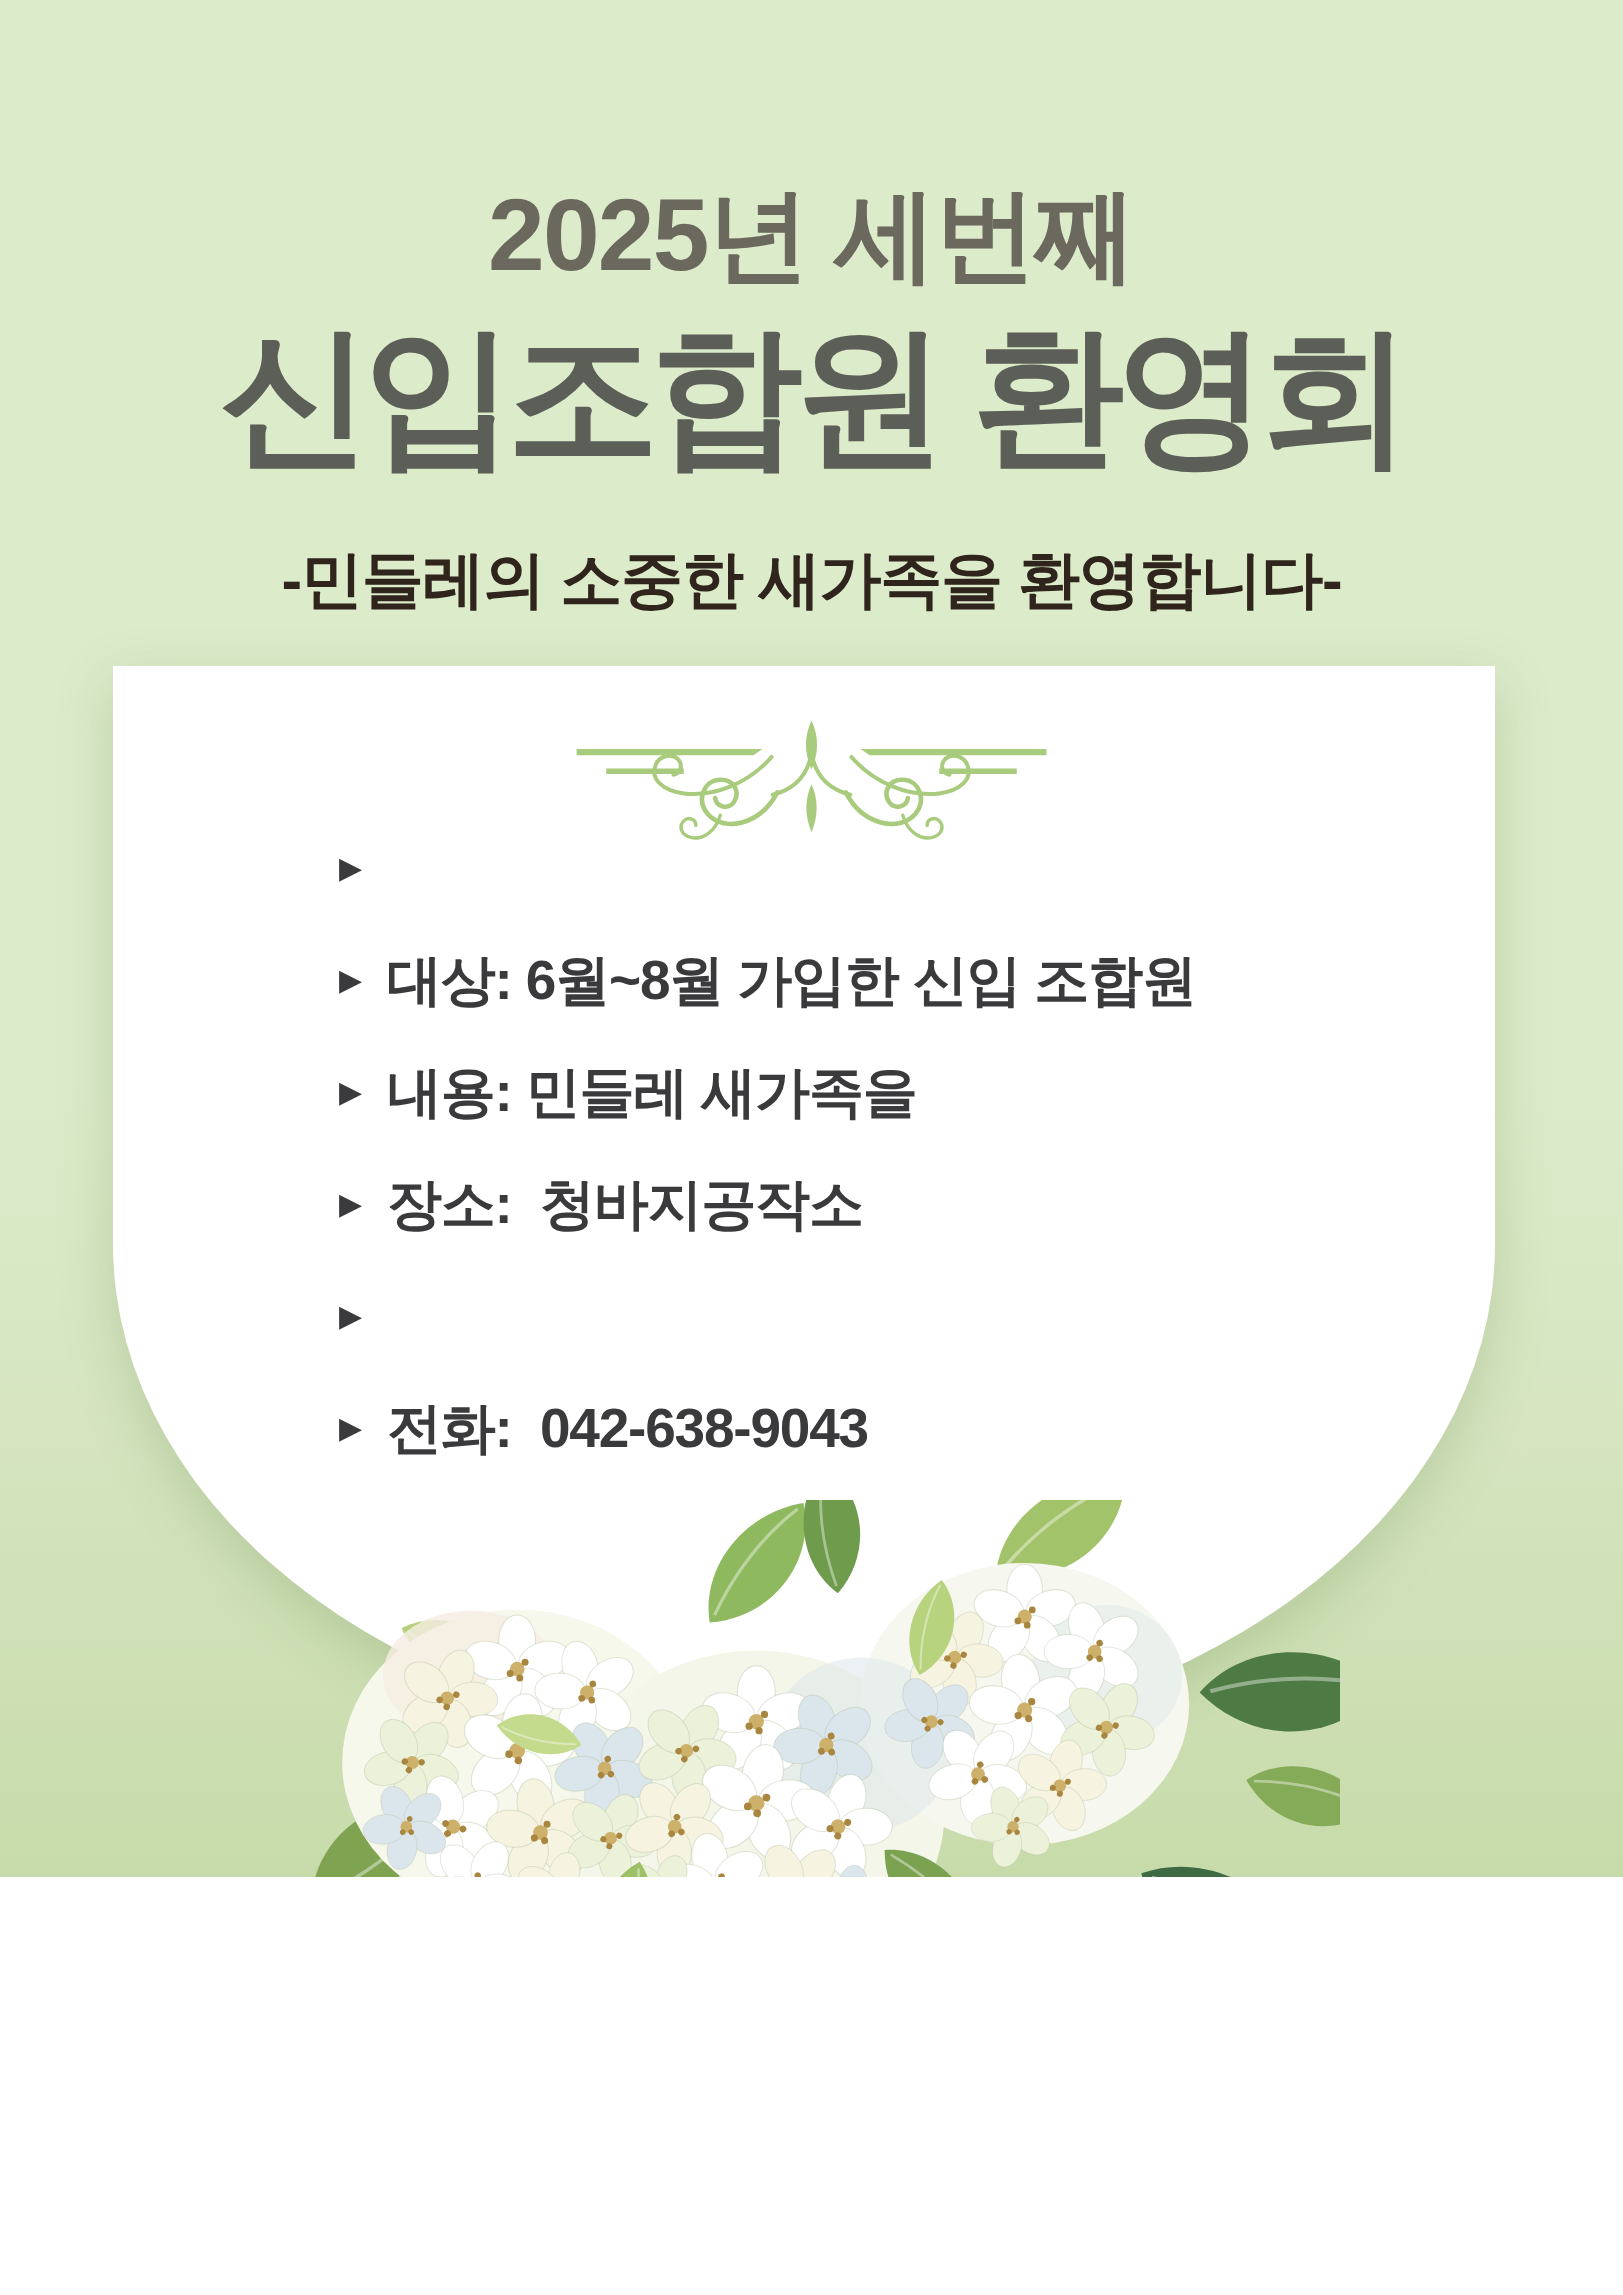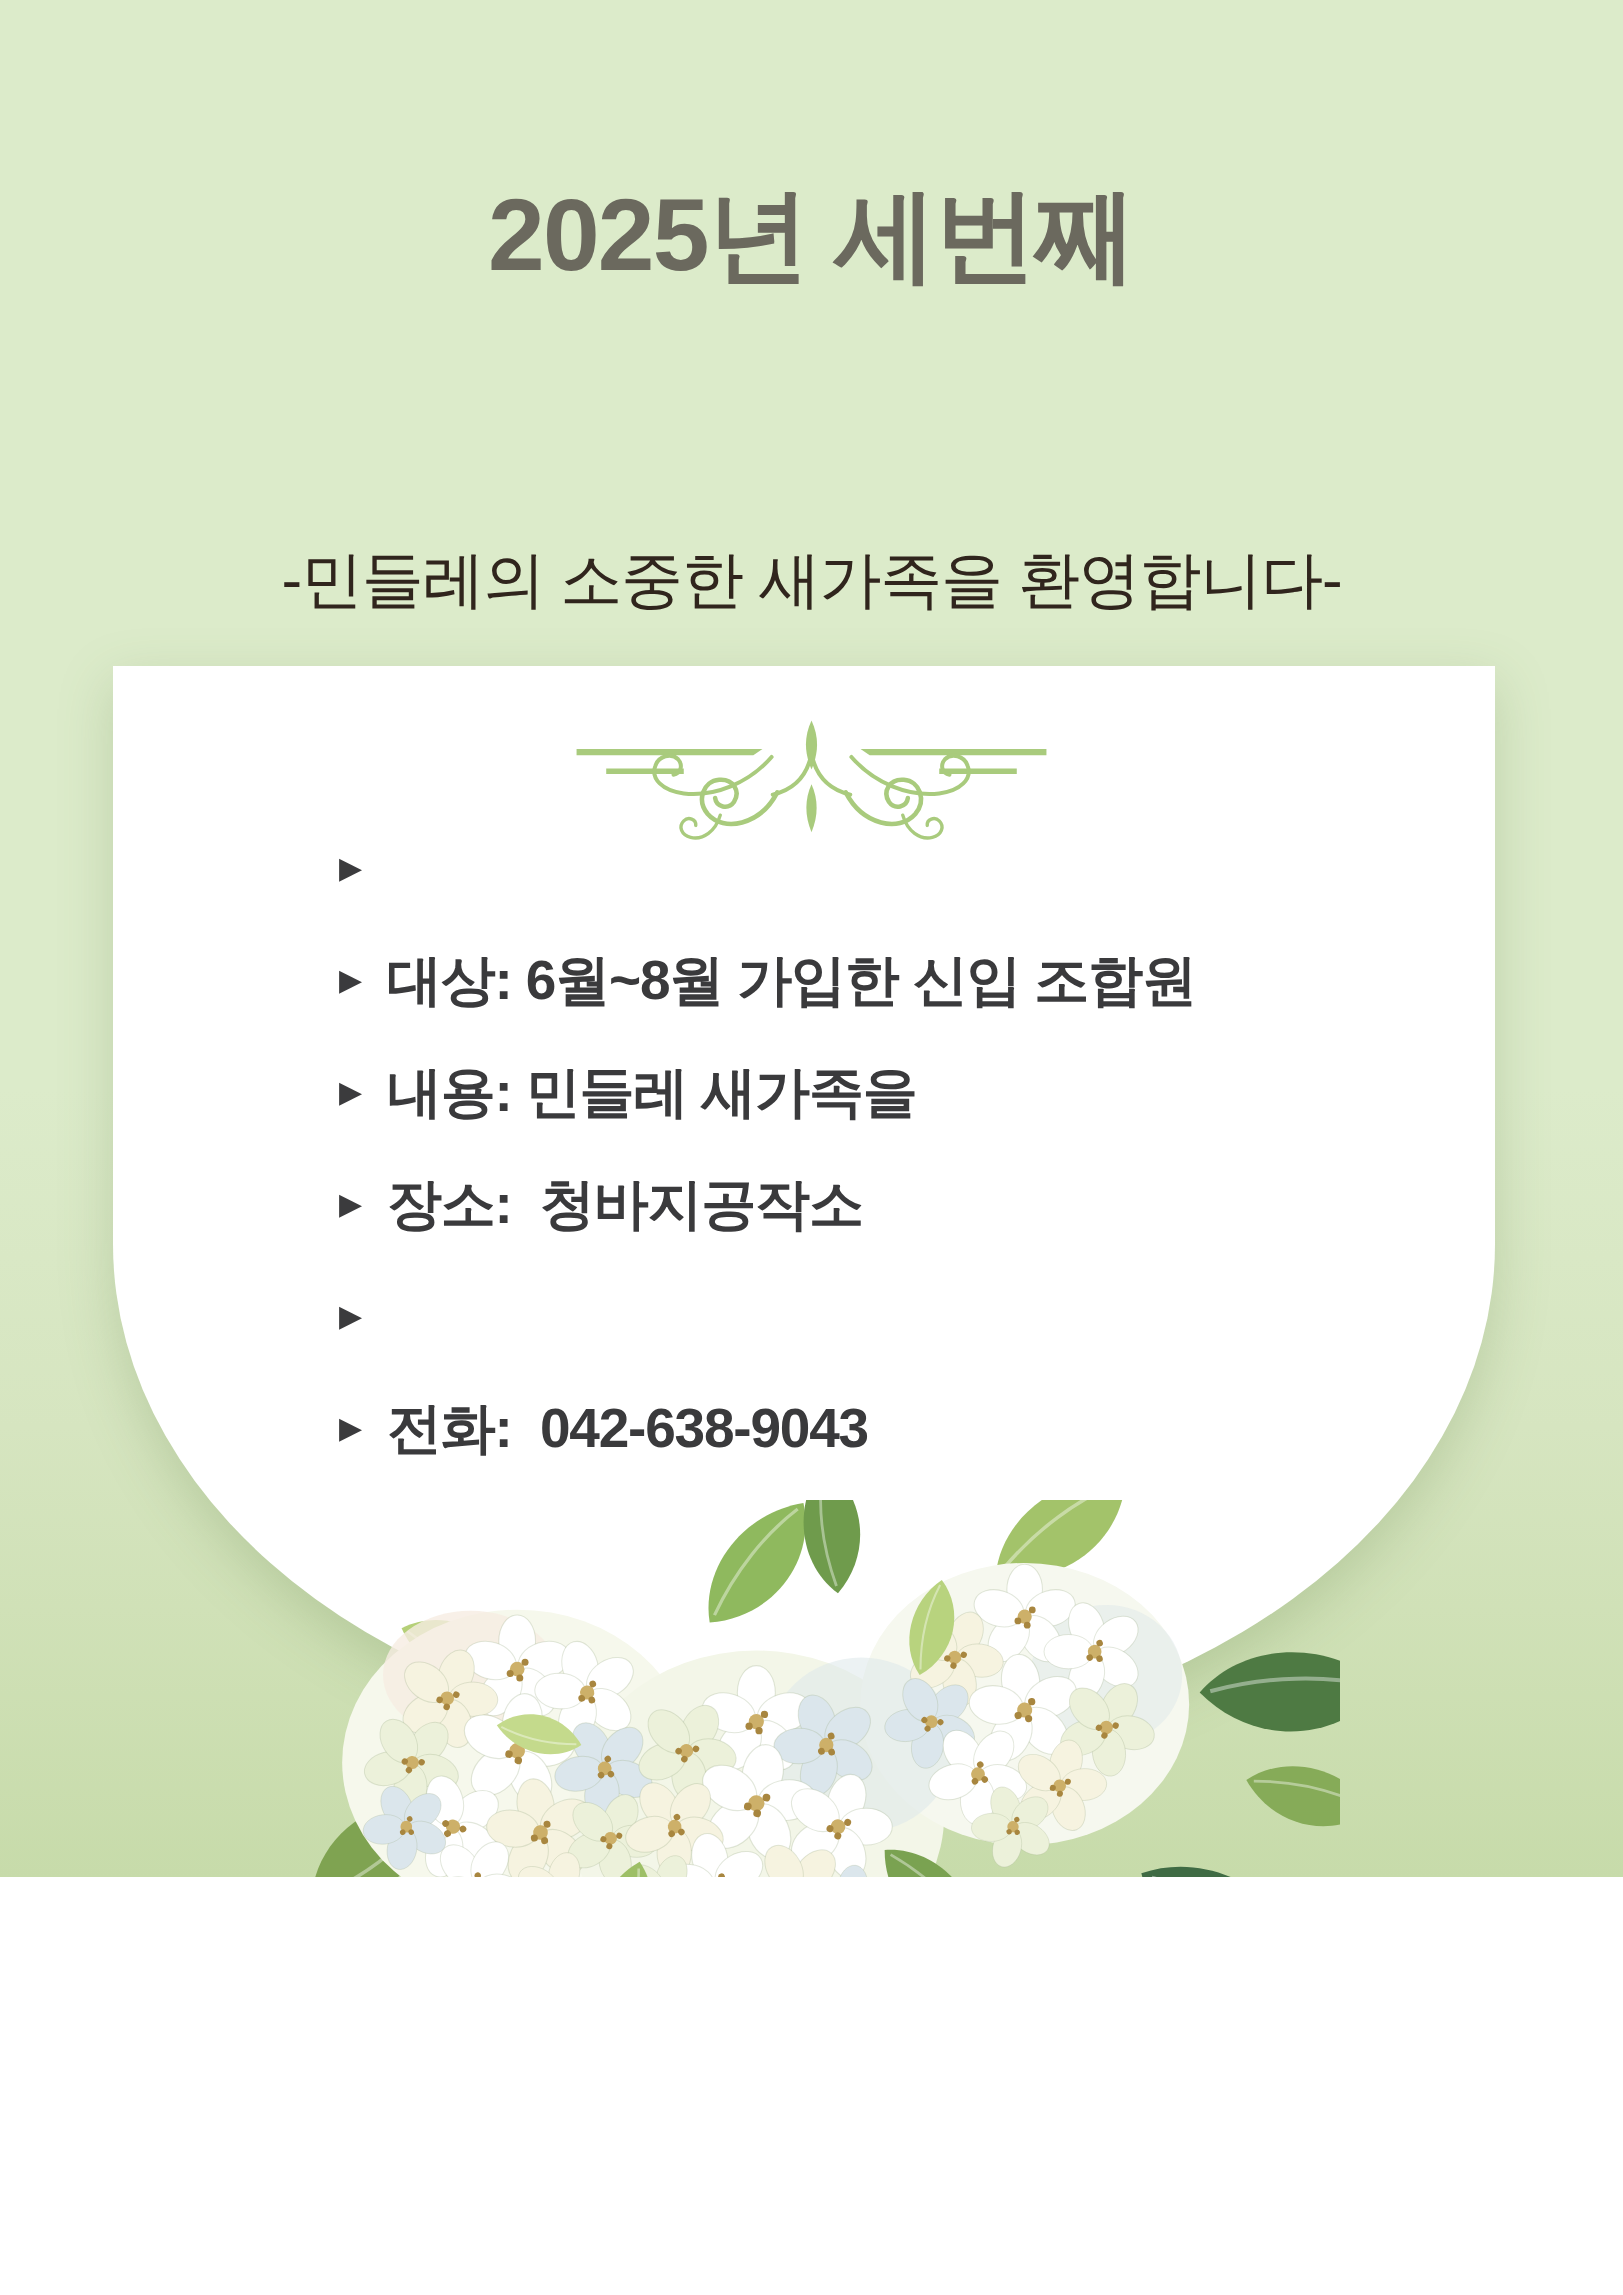--- a/index.html
+++ b/index.html
@@ -20,21 +20,21 @@
   }
   .title-main{
     position:absolute;left:0;top:295px;width:100%;
     text-align:center;
     font-size:152px;font-weight:900;letter-spacing:-8.2px;
     color:#5c5f57;
   }
   .subtitle{
     position:absolute;left:0;top:538px;width:100%;
     text-align:center;
-    font-size:62px;font-weight:400;letter-spacing:-1.2px;
+    font-size:62px;font-weight:700;letter-spacing:-1.2px;
     color:#30251d;
   }
   .info-panel{
     position:absolute;left:113px;top:666px;
     width:1382px;height:1080px;
     background:#ffffff;
     border-radius:0 0 691px 691px / 0 0 502px 502px;
     box-shadow:0 17.5px 53px rgba(100,130,70,0.25);
   }
   .ornament{
@@ -81,20 +81,21 @@
     color:#9c7b5b;white-space:nowrap;
     transform:scaleX(0.86);transform-origin:left center;
   }
 </style>
 </head>
 <body>
 
 <div class="poster">
 
   <div class="title-small">2025년 세번째</div>
+  <div class="title-main">신입조합원 환영회</div>
   <div class="subtitle">-민들레의 소중한 새가족을 환영합니다-</div>
 
   <div class="info-panel"></div>
 
   <svg class="ornament" viewBox="0 0 840 240" fill="none" xmlns="http://www.w3.org/2000/svg">
     <g id="ornLeft">
       <polygon points="8,56 334,56 318,67 8,67" fill="#a9cb7d"></polygon>
       <polygon points="60,90 196,90 196,100 60,100" fill="#a9cb7d"></polygon>
       <path d="M350 70 C 310 116 250 140 196 134 C 158 129 138 108 146 86 C 152 68 174 62 186 74 C 195 84 191 99 178 101" stroke="#a9cb7d" stroke-width="7" stroke-linecap="round"></path>
       <path d="M420 64 C 412 106 386 128 352 136" stroke="#a9cb7d" stroke-width="7" stroke-linecap="round"></path>

